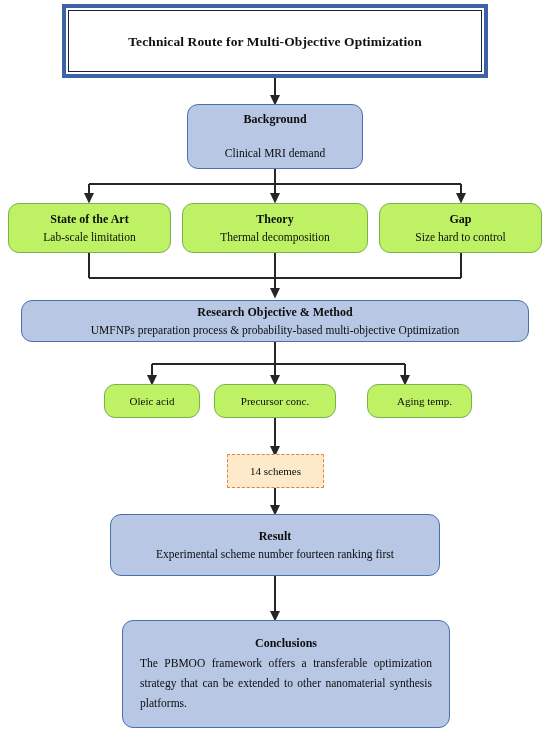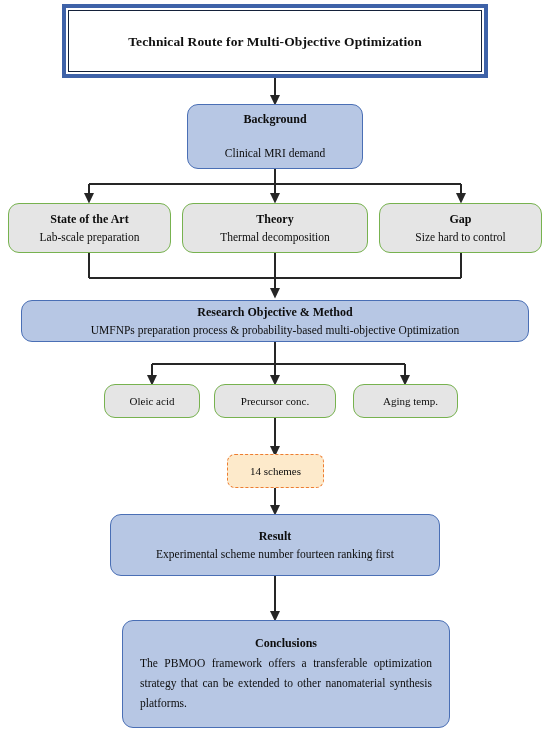--- a/index.html
+++ b/index.html
@@ -64,29 +64,29 @@
     vertical-align: -0.22em;
   }
   
   .blue-box {
     background: #b7c7e4;
     border: 1.3px solid #4a6fb5;
     border-radius: 11px;
   }
   
   .green-box {
-    background: #e5e5e5;
+    background: #bef264;
     border: 1.3px solid #77b24f;
     border-radius: 11px;
   }
   
   .orange-box {
     background: #fdeacb;
     border: 1.8px dashed #ed7d31;
-    border-radius: 8px;
+    border-radius: 1px;
   }
   .node-title {
     font-weight: bold;
     font-size: 12px;
     line-height: 17px;
     margin-bottom: 1px;
   }
   .node-sub {
     font-size: 11.5px;
     line-height: 17px;
@@ -156,21 +156,21 @@
     </div>
   </div>
 
   <div class="node blue-box" style="left:187px; top:104px; width:176px; height:65px;gap:16px;">
     <div class="node-title">Background</div>
     <div class="node-sub">Clinical MRI demand</div>
   </div>
 
   <div class="node green-box" style="left:8px; top:203px; width:163px; height:50px;">
     <div class="node-title">State of the Art</div>
-    <div class="node-sub">Lab-scale preparation</div>
+    <div class="node-sub">Lab-scale limitation</div>
   </div>
 
   <div class="node green-box" style="left:182px; top:203px; width:186px; height:50px;">
     <div class="node-title">Theory</div>
     <div class="node-sub">Thermal decomposition</div>
   </div>
 
   <div class="node green-box" style="left:379px; top:203px; width:163px; height:50px;">
     <div class="node-title">Gap</div>
     <div class="node-sub">Size hard to control</div>
@@ -182,21 +182,21 @@
   </div>
 
   <div class="node green-box" style="left:104px; top:384px; width:96px; height:34px;">
     <div class="node-single">Oleic acid</div>
   </div>
 
   <div class="node green-box" style="left:214px; top:384px; width:122px; height:34px;">
     <div class="node-single">Precursor conc.</div>
   </div>
 
-  <div class="node green-box" style="left:353px; top:384px; width:105px; height:34px;padding-left:10px;">
+  <div class="node green-box" style="left:367px; top:384px; width:105px; height:34px;padding-left:10px;">
     <div class="node-single">Aging temp.</div>
   </div>
 
   <div class="node orange-box" style="left:227px; top:454px; width:97px; height:34px;">
     <div class="node-single">14 schemes</div>
   </div>
 
   <div class="node blue-box" style="left:110px; top:514px; width:330px; height:62px;">
     <div class="node-title">Result</div>
     <div class="node-sub">Experimental scheme number fourteen ranking first</div>

